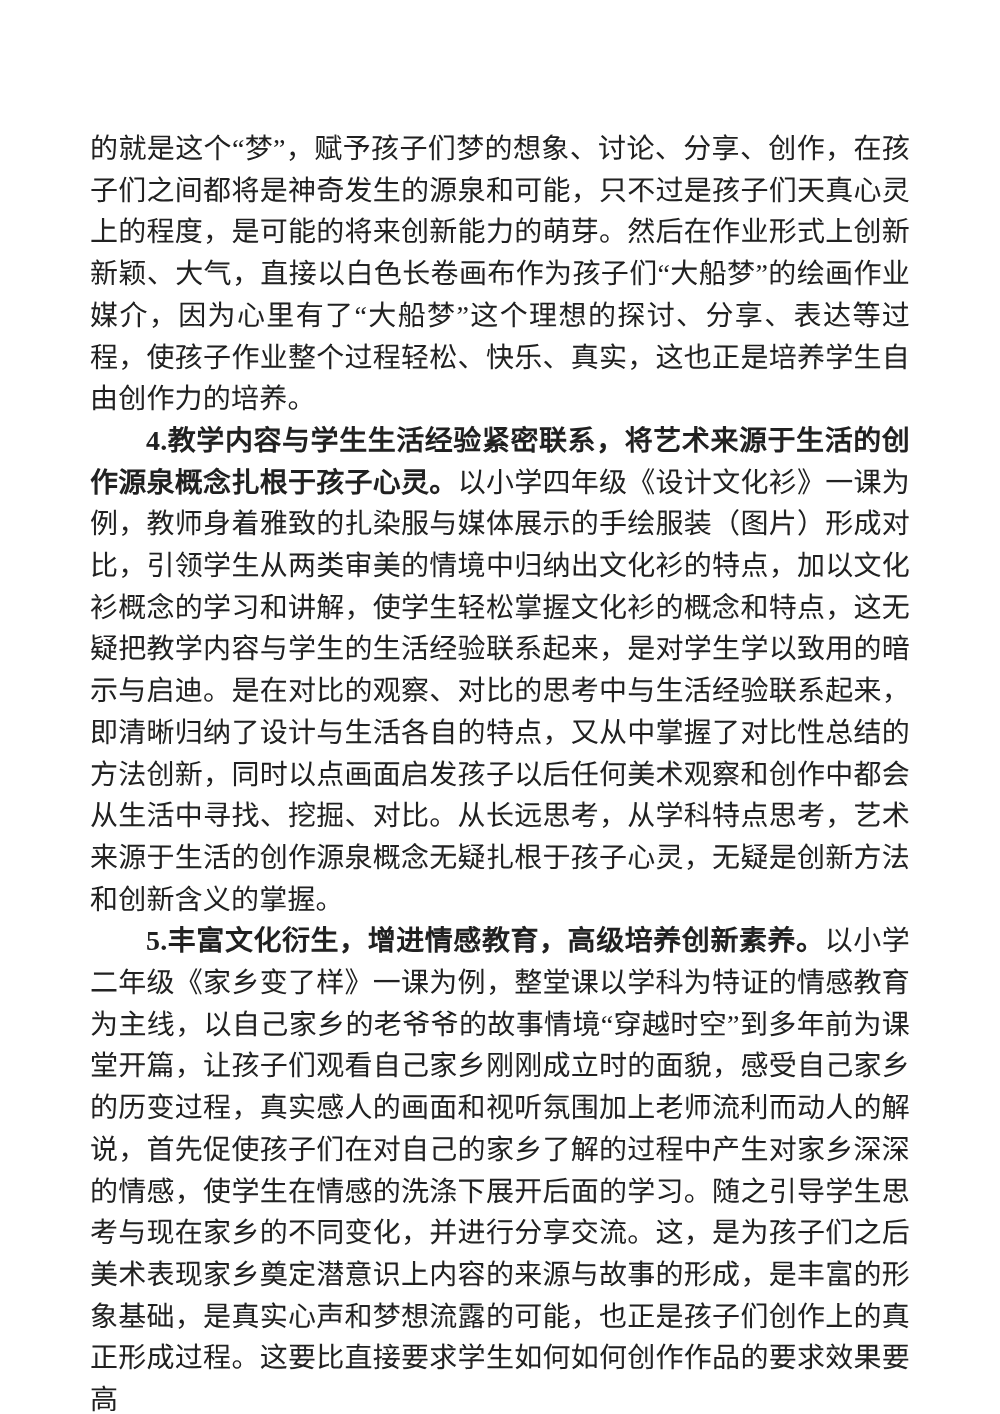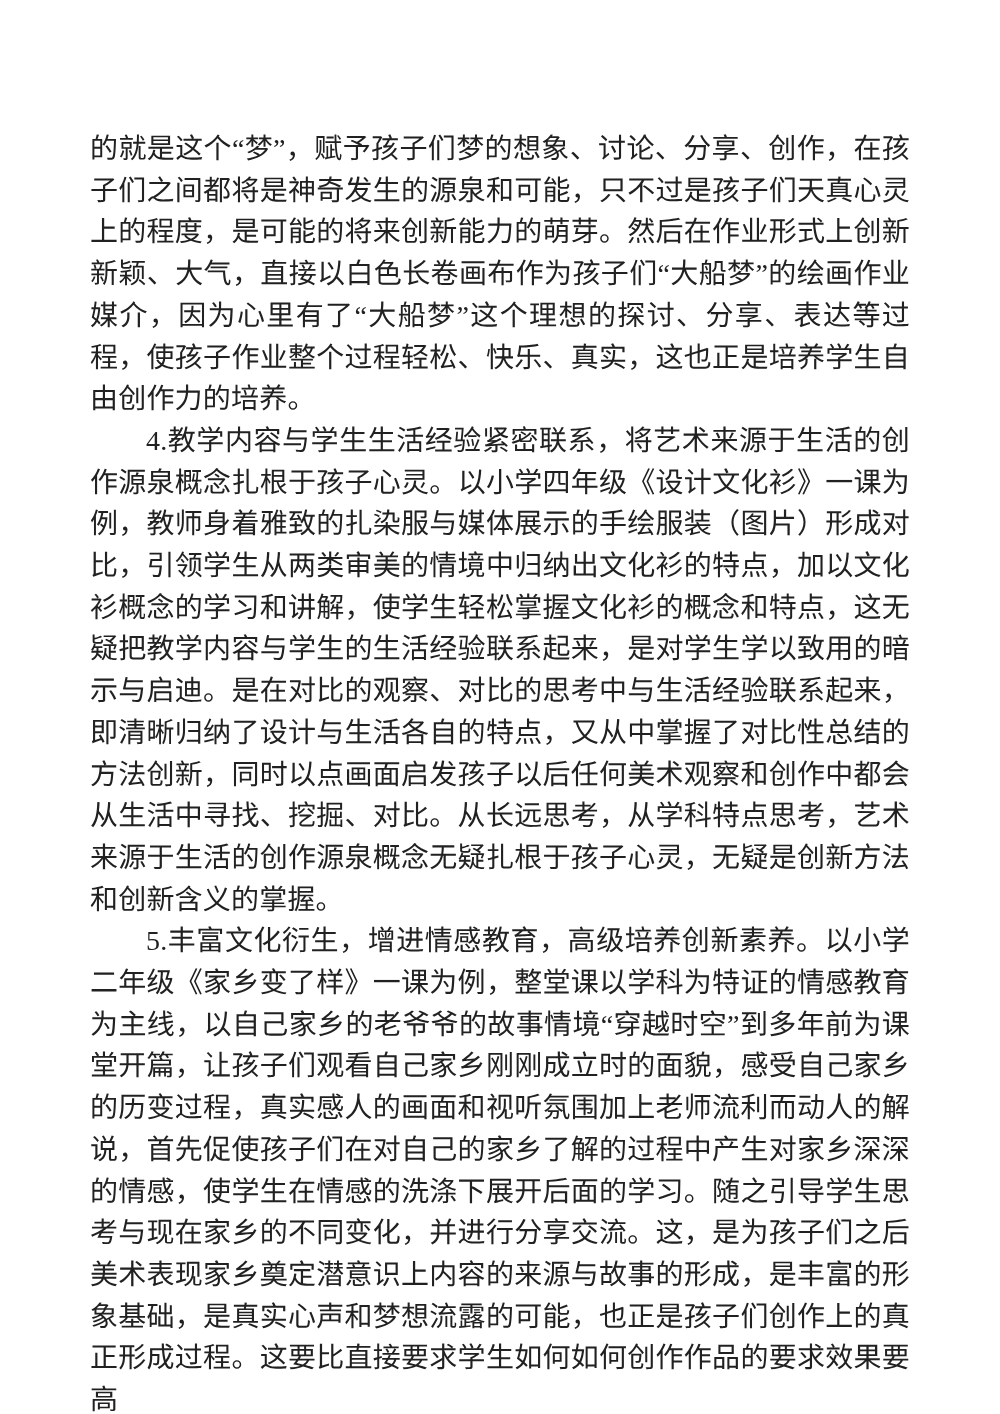--- a/index.html
+++ b/index.html
@@ -35,21 +35,21 @@
     margin: 0;
     padding: 0;
   }
   .para.indent {
     text-indent: 2em;
   }
   .run {
     font-weight: normal;
   }
   .run.bold {
-    font-weight: normal;
+    font-weight: bold;
   }
 </style>
 </head>
 <body>
 
 <main class="page">
   <section class="text-block">
 
     <p class="para"><span class="run">的就是这个“梦”，赋予孩子们梦的想象、讨论、分享、创作，在孩子们之间都将是神奇发生的源泉和可能，只不过是孩子们天真心灵上的程度，是可能的将来创新能力的萌芽。然后在作业形式上创新新颖、大气，直接以白色长卷画布作为孩子们“大船梦”的绘画作业媒介，因为心里有了“大船梦”这个理想的探讨、分享、表达等过程，使孩子作业整个过程轻松、快乐、真实，这也正是培养学生自由创作力的培养。</span></p>
 

